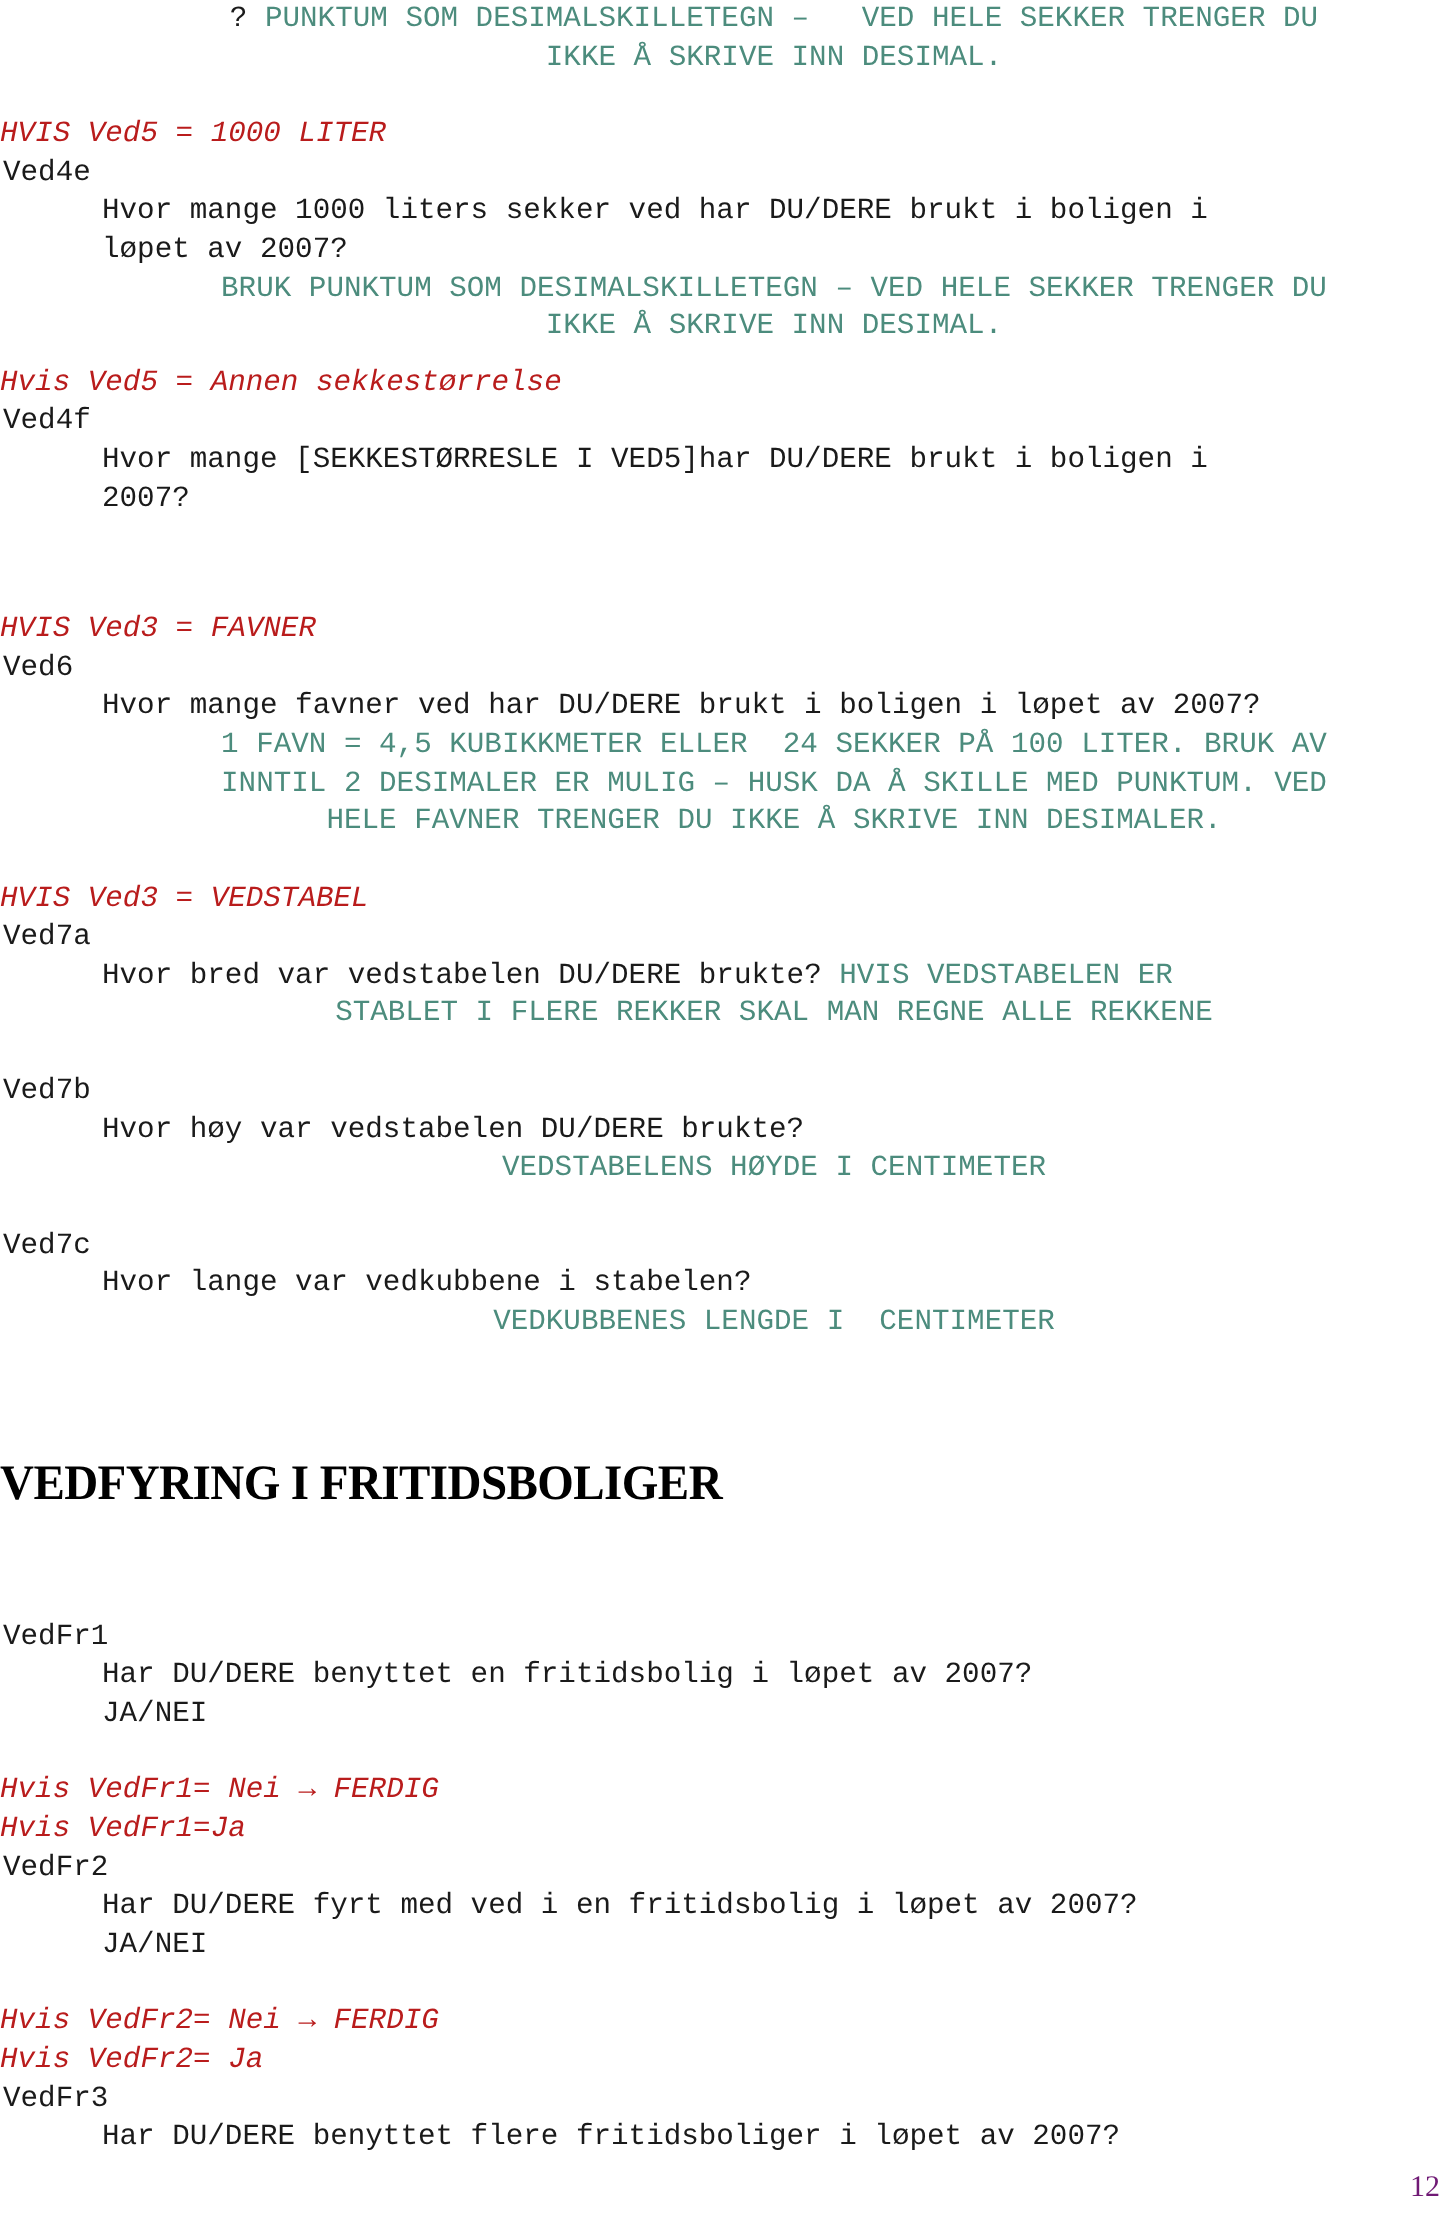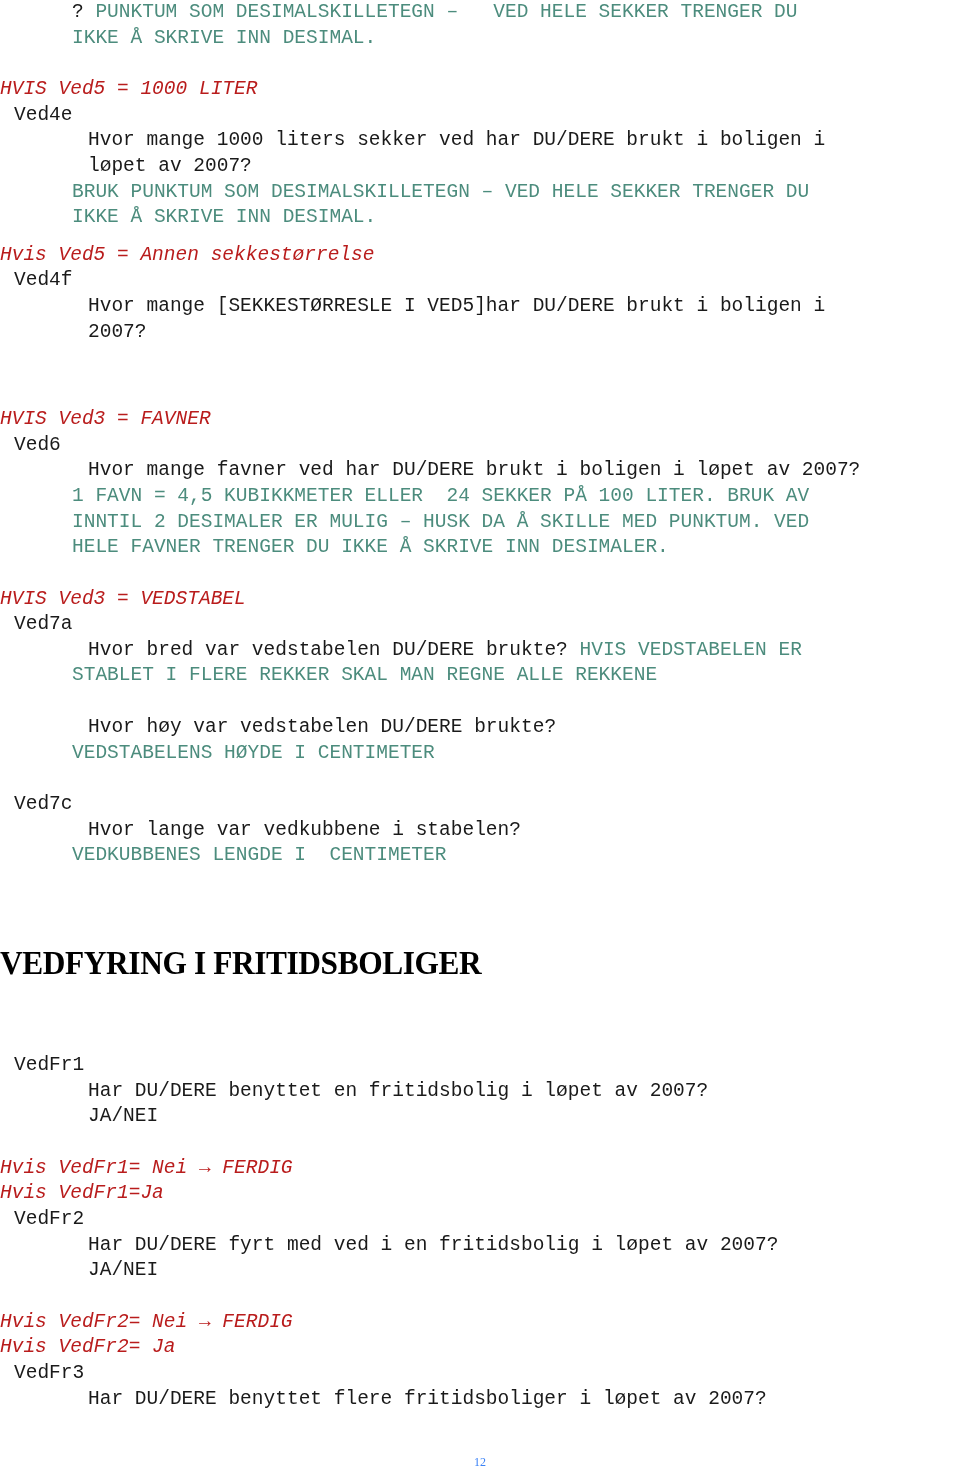--- a/index.html
+++ b/index.html
@@ -34,31 +34,32 @@
 
   .cond {               
     font-style: italic;
     color: #b91c1c;
     margin-left: 0px;
   }
 
   .varname {            
     font-style: normal;
     color: #1a1a1a;
-    margin-left: 14px;
+    margin-left: 2px;
   }
 
   .qtext {              
-    margin-left: 88px;
+    margin-left: 68px;
     color: #1a1a1a;
   }
 
   .hint {               
     margin-left: 72px;
     color: #4c8c7d;
+    text-align: center;
   }
 
   .hint-inline {
     color: #4c8c7d;
   }
 
   .blk-inline {
     color: #1a1a1a;
   }
 
@@ -80,24 +81,24 @@
     padding: 0;
     transform: scaleX(0.95);
     transform-origin: left center;
   }
 
   .page-number {
     position: absolute;
     left: 0;
     right: 0;
     bottom: 6px;
-    text-align: center;
+    text-align: right;
     font-family: "Liberation Serif", "DejaVu Serif", serif;
-    font-size: 12px;
-    color: #3b82f6;
+    font-size: 20px;
+    color: #701a75;
   }
 </style>
 </head>
 <body>
 
 <div class="page">
 
   <div>
     <div class="line hint" style="margin-left:72px;"><span class="blk-inline">? </span><span class="hint-inline">PUNKTUM SOM DESIMALSKILLETEGN –   VED HELE SEKKER TRENGER DU</span></div>
     <div class="line hint">IKKE Å SKRIVE INN DESIMAL.</div>
@@ -139,20 +140,21 @@
   <div>
     <div class="line cond">HVIS Ved3 = VEDSTABEL</div>
     <div class="line varname">Ved7a</div>
     <div class="line qtext"><span>Hvor bred var vedstabelen DU/DERE </span><span class="u">brukte</span><span>? </span><span class="hint-inline">HVIS VEDSTABELEN ER</span></div>
     <div class="line hint">STABLET I FLERE REKKER SKAL MAN REGNE ALLE REKKENE</div>
   </div>
 
   <div class="spacer-md"></div>
 
   <div>
+    <div class="line varname">Ved7b</div>
     <div class="line qtext"><span>Hvor høy var vedstabelen DU/DERE </span><span class="u">brukte</span><span>?</span></div>
     <div class="line hint">VEDSTABELENS HØYDE I CENTIMETER</div>
   </div>
 
   <div class="spacer-md"></div>
 
   <div>
     <div class="line varname">Ved7c</div>
     <div class="line qtext">Hvor lange var vedkubbene i stabelen?</div>
     <div class="line hint">VEDKUBBENES LENGDE I  CENTIMETER</div>

